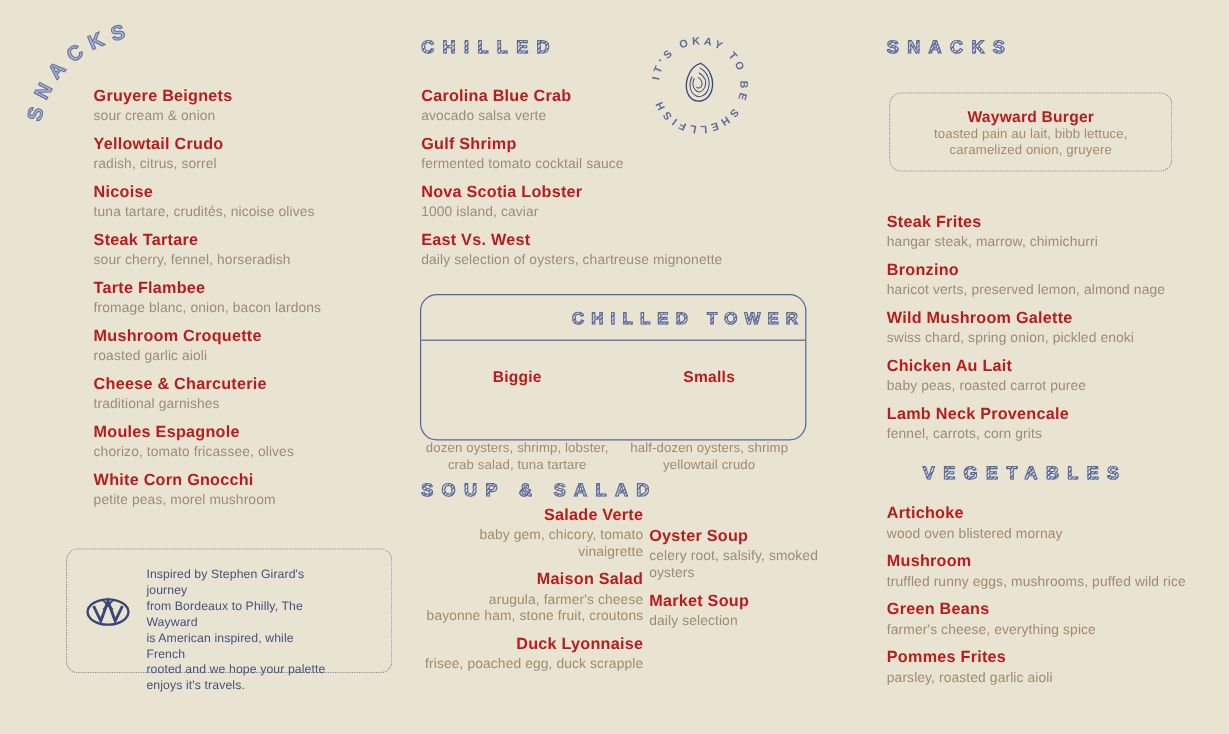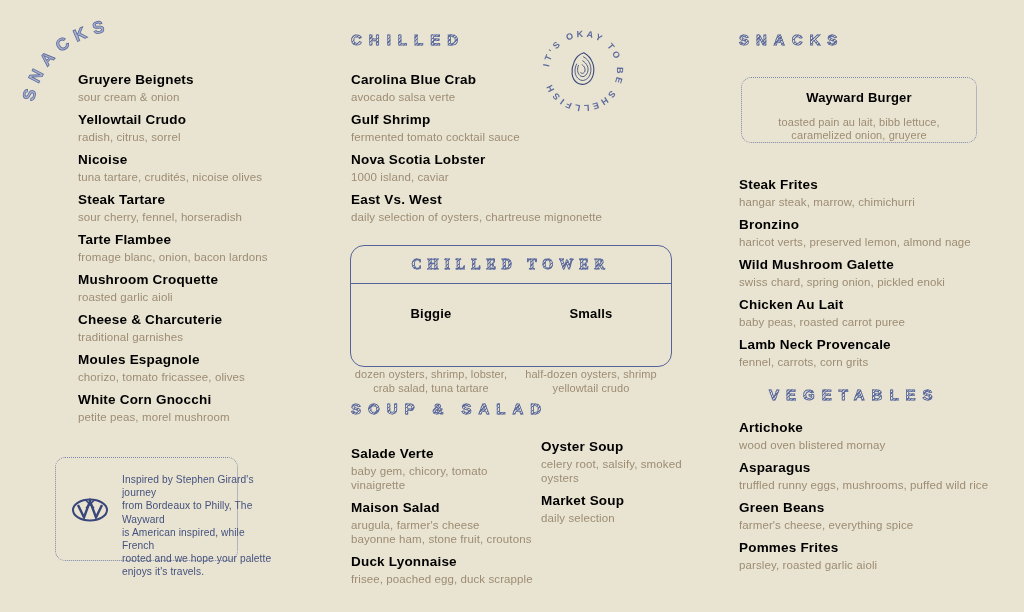--- a/index.html
+++ b/index.html
@@ -20,53 +20,53 @@
     color:transparent;
     -webkit-text-stroke:0.9px #5d6b9d;
     background-image:repeating-linear-gradient(135deg,#5d6b9d 0 1px, rgba(93,107,157,0) 1px 2.6px);
     -webkit-background-clip:text;
     background-clip:text;
     white-space:nowrap;
   }
   .col{position:absolute;}
   .menu-item{margin-bottom:8px;}
   .mi-title{
-    font-size:13.5px;font-weight:700;color:#000000;
+    font-size:13.5px;font-weight:700;color:#b91c1c;
     line-height:16px;letter-spacing:.2px;
   }
   .mi-desc{
     font-size:11.5px;color:#9d8c73;line-height:14px;margin-top:2px;
     letter-spacing:.1px;
   }
   .pre{white-space:pre-line;}
   
   .tower{
     position:absolute;left:350px;top:245px;width:322px;height:122px;
     border:1px solid #56639a;border-radius:14px;box-sizing:border-box;
   }
   .tower-hdr{
     height:37px;border-bottom:1px solid #56639a;
-    display:flex;align-items:center;justify-content:center;font-family:Liberation Serif, serif;
+    display:flex;align-items:center;justify-content:flex-end;
   }
   .tower-hdr .hdr{position:static;font-size:14px;letter-spacing:6px;}
   .tower-cols{display:flex;padding-top:22px;}
   .tower-col{flex:1;text-align:center;}
   .tower-col .mi-title{font-size:13px;}
   .tower-col .mi-desc{font-size:11px;line-height:14px;margin-top:45px;}
   
   .dotted-box{
     position:absolute;border:1.5px dotted #7c86a8;border-radius:10px;
     box-sizing:border-box;text-align:center;
   }
   .burger-box{left:741px;top:77px;width:236px;height:66px;padding-top:12px;}
   .burger-box .mi-title{font-size:13px;line-height:15px;}
-  .burger-box .mi-desc{font-size:11px;line-height:13px;margin-top:11px;}
+  .burger-box .mi-desc{font-size:11px;line-height:13px;margin-top:1px;}
   
   .note-box{
-    left:55px;top:457px;width:183px;height:104px;text-align:left;
+    left:55px;top:457px;width:272px;height:104px;text-align:left;
   }
   .note-text{
     position:absolute;left:66px;top:15px;width:152px;
     font-size:10.2px;line-height:13.2px;color:#44517f;letter-spacing:.1px;
   }
   svg text{font-family:"Liberation Sans", sans-serif;}
 </style>
 </head>
 <body>
 
@@ -167,21 +167,21 @@
       </div>
       <div class="tower-col">
         <div class="mi-title">Smalls</div>
         <div class="mi-desc pre">half-dozen oysters, shrimp
 yellowtail crudo</div>
       </div>
     </div>
   </div>
 
   <div class="hdr" style="left:351px;top:400px;">SOUP &amp; SALAD</div>
-  <div class="col" style="left:351px;top:446px;width:185px;">
+  <div class="col" style="left:351px;top:421px;width:185px;text-align:right;">
     <div class="menu-item">
       <div class="mi-title">Salade Verte</div>
       <div class="mi-desc">baby gem, chicory, tomato vinaigrette</div>
     </div>
     <div class="menu-item">
       <div class="mi-title">Maison Salad</div>
       <div class="mi-desc pre">arugula, farmer's cheese
 bayonne ham, stone fruit, croutons</div>
     </div>
     <div class="menu-item">
@@ -229,21 +229,21 @@
     </div>
   </div>
 
   <div class="hdr" style="left:739px;top:386px;margin-left:30px;">VEGETABLES</div>
   <div class="col" style="left:739px;top:420px;width:285px;">
     <div class="menu-item">
       <div class="mi-title">Artichoke</div>
       <div class="mi-desc">wood oven blistered mornay</div>
     </div>
     <div class="menu-item">
-      <div class="mi-title">Asparagus</div>
+      <div class="mi-title">Mushroom</div>
       <div class="mi-desc">truffled runny eggs, mushrooms, puffed wild rice</div>
     </div>
     <div class="menu-item">
       <div class="mi-title">Green Beans</div>
       <div class="mi-desc">farmer's cheese, everything spice</div>
     </div>
     <div class="menu-item">
       <div class="mi-title">Pommes Frites</div>
       <div class="mi-desc">parsley, roasted garlic aioli</div>
     </div>

